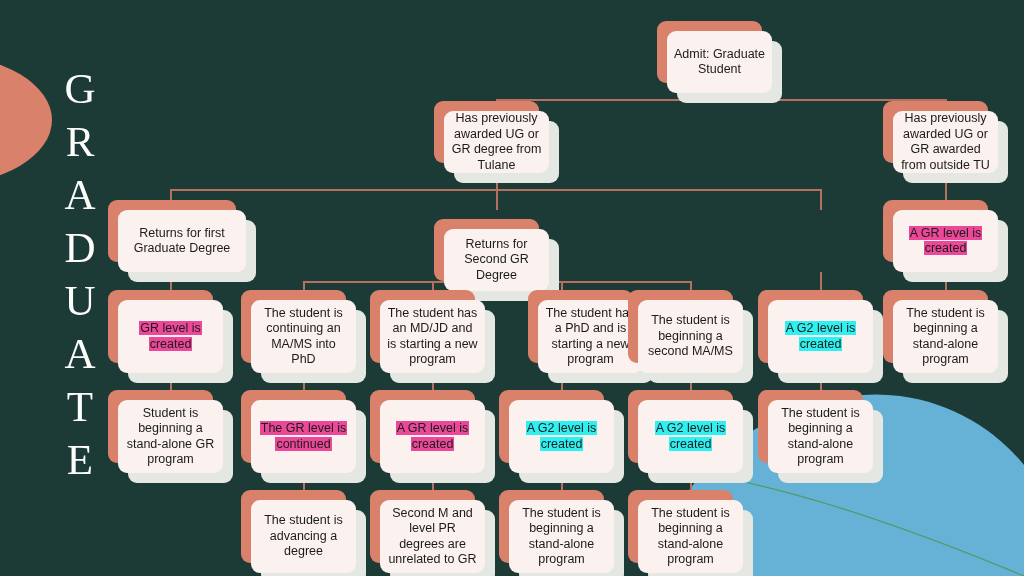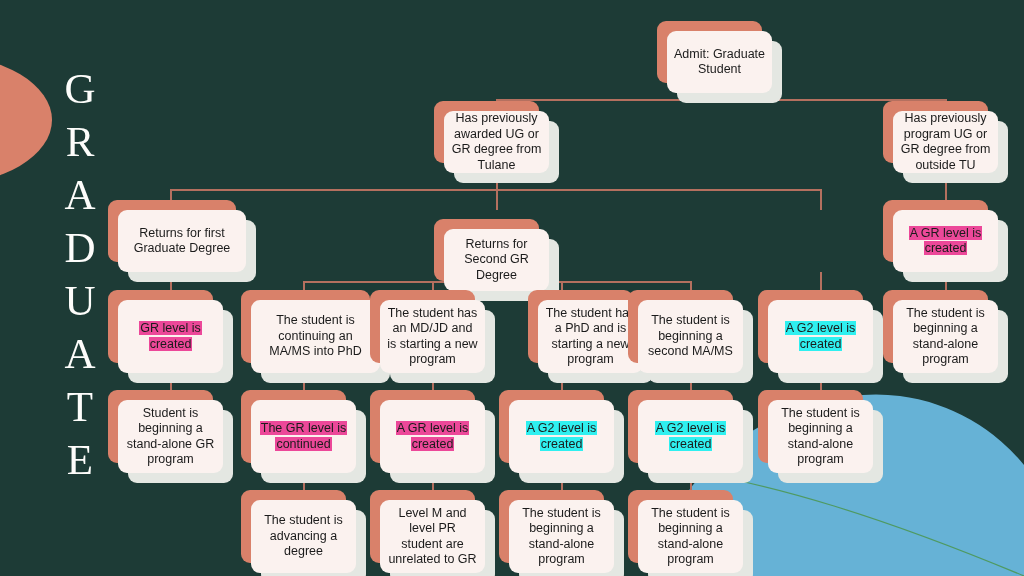--- a/index.html
+++ b/index.html
@@ -143,21 +143,21 @@
     <div class="back"></div>
     <div class="shadow"></div>
     <div class="front">
       <div class="label">Has previously awarded UG or GR degree from Tulane</div>
     </div>
   </div>
   <div class="node" style="left:893px;top:111px;width:105px;height:62px;">
     <div class="back"></div>
     <div class="shadow"></div>
     <div class="front">
-      <div class="label">Has previously program UG or GR degree from outside TU</div>
+      <div class="label">Has previously awarded UG or GR awarded from outside TU</div>
     </div>
   </div>
 
   <div class="node" style="left:118px;top:210px;width:128px;height:62px;">
     <div class="back"></div>
     <div class="shadow"></div>
     <div class="front">
       <div class="label">Returns for first Graduate Degree</div>
     </div>
   </div>
@@ -176,21 +176,21 @@
     </div>
   </div>
 
   <div class="node" style="left:118px;top:300px;width:105px;height:73px;">
     <div class="back"></div>
     <div class="shadow"></div>
     <div class="front">
       <div class="label hl-green"><i>GR level is created</i></div>
     </div>
   </div>
-  <div class="node" style="left:251px;top:300px;width:105px;height:73px;padding-left:24px;">
+  <div class="node" style="left:251px;top:300px;width:105px;height:73px;">
     <div class="back"></div>
     <div class="shadow"></div>
     <div class="front">
       <div class="label">The student is continuing an MA/MS into PhD</div>
     </div>
   </div>
   <div class="node" style="left:380px;top:300px;width:105px;height:73px;">
     <div class="back"></div>
     <div class="shadow"></div>
     <div class="front">
@@ -273,21 +273,21 @@
     <div class="back"></div>
     <div class="shadow"></div>
     <div class="front">
       <div class="label">The student is advancing a degree</div>
     </div>
   </div>
   <div class="node" style="left:380px;top:500px;width:105px;height:73px;">
     <div class="back"></div>
     <div class="shadow"></div>
     <div class="front">
-      <div class="label">Level M and level PR student are unrelated to GR</div>
+      <div class="label">Second M and level PR degrees are unrelated to GR</div>
     </div>
   </div>
   <div class="node" style="left:509px;top:500px;width:105px;height:73px;">
     <div class="back"></div>
     <div class="shadow"></div>
     <div class="front">
       <div class="label">The student is beginning a stand-alone program</div>
     </div>
   </div>
   <div class="node" style="left:638px;top:500px;width:105px;height:73px;">

